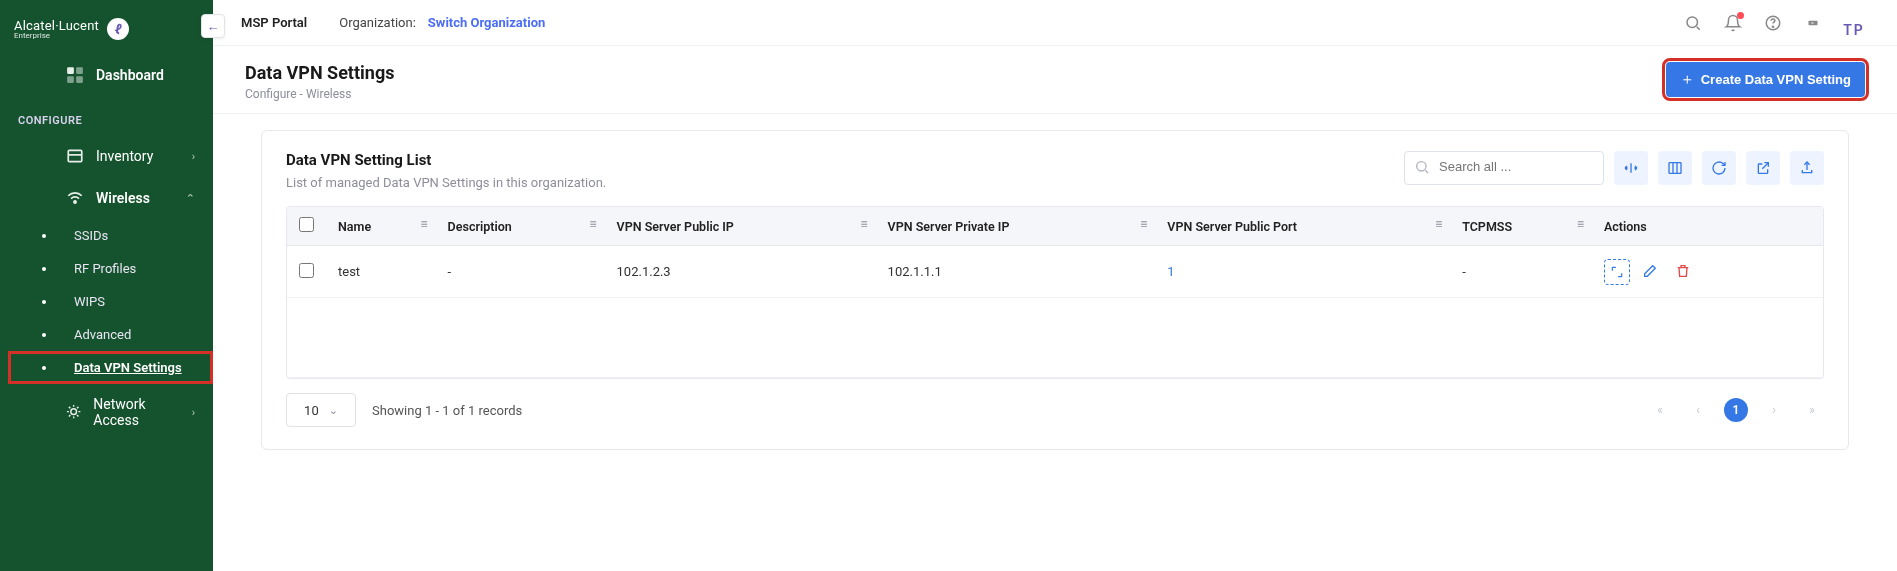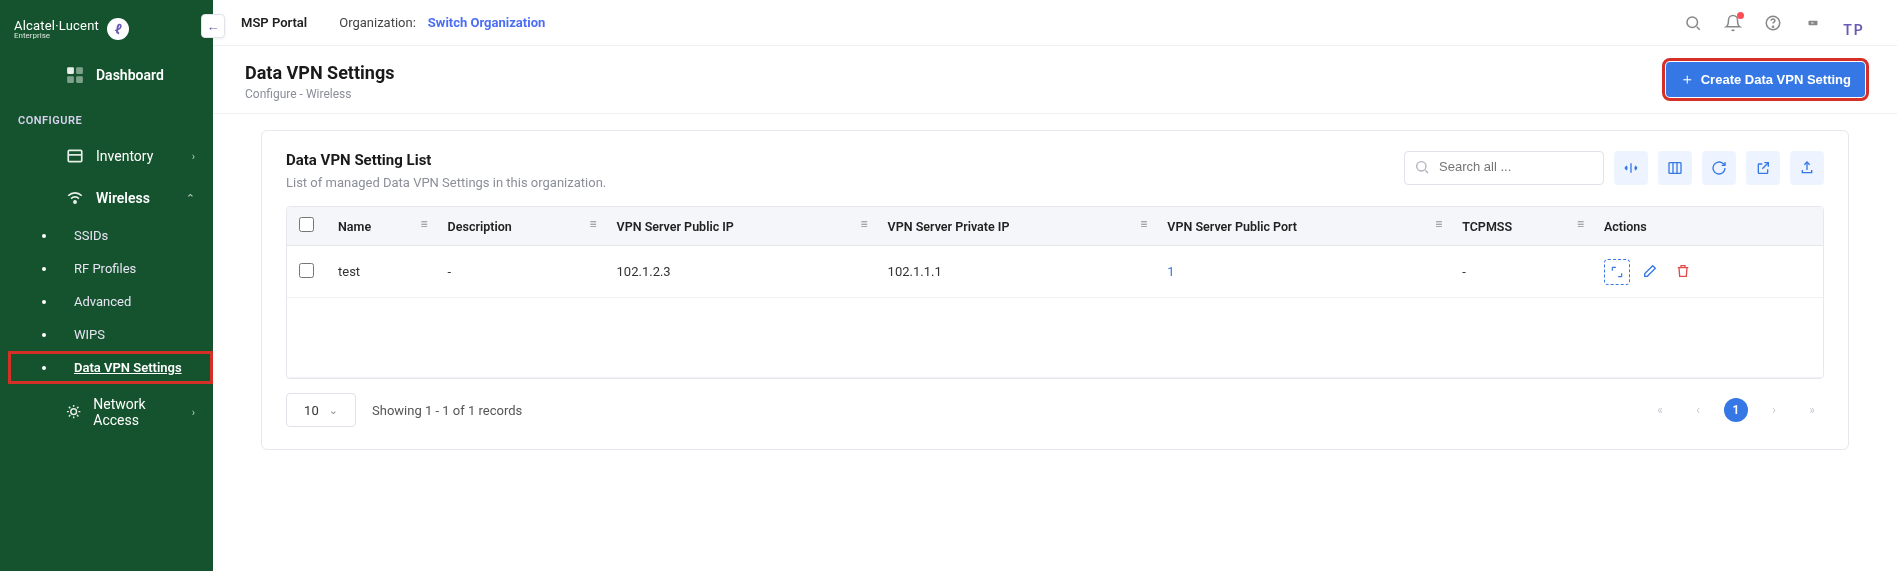--- a/index.html
+++ b/index.html
@@ -138,25 +138,25 @@
       <div class="nav-subitem">
           <span class="bullet"></span>
           <span>SSIDs</span>
         </div>
       <div class="nav-subitem">
           <span class="bullet"></span>
           <span>RF Profiles</span>
         </div>
       <div class="nav-subitem">
           <span class="bullet"></span>
+          <span>WIPS</span>
+        </div>
+      <div class="nav-subitem">
+          <span class="bullet"></span>
           <span>Advanced</span>
-        </div>
-      <div class="nav-subitem">
-          <span class="bullet"></span>
-          <span>WIPS</span>
         </div>
       <div class="nav-subitem active hl-red" style="margin-left:-22px;padding-left:34px;">
           <span class="bullet"></span>
           <span>Data VPN Settings</span>
         </div>
     </div>
 
     <div class="nav-item">
       <span class="nav-icon">
         <svg viewBox="0 0 16 16" fill="none" stroke="currentColor" stroke-width="1.5">

